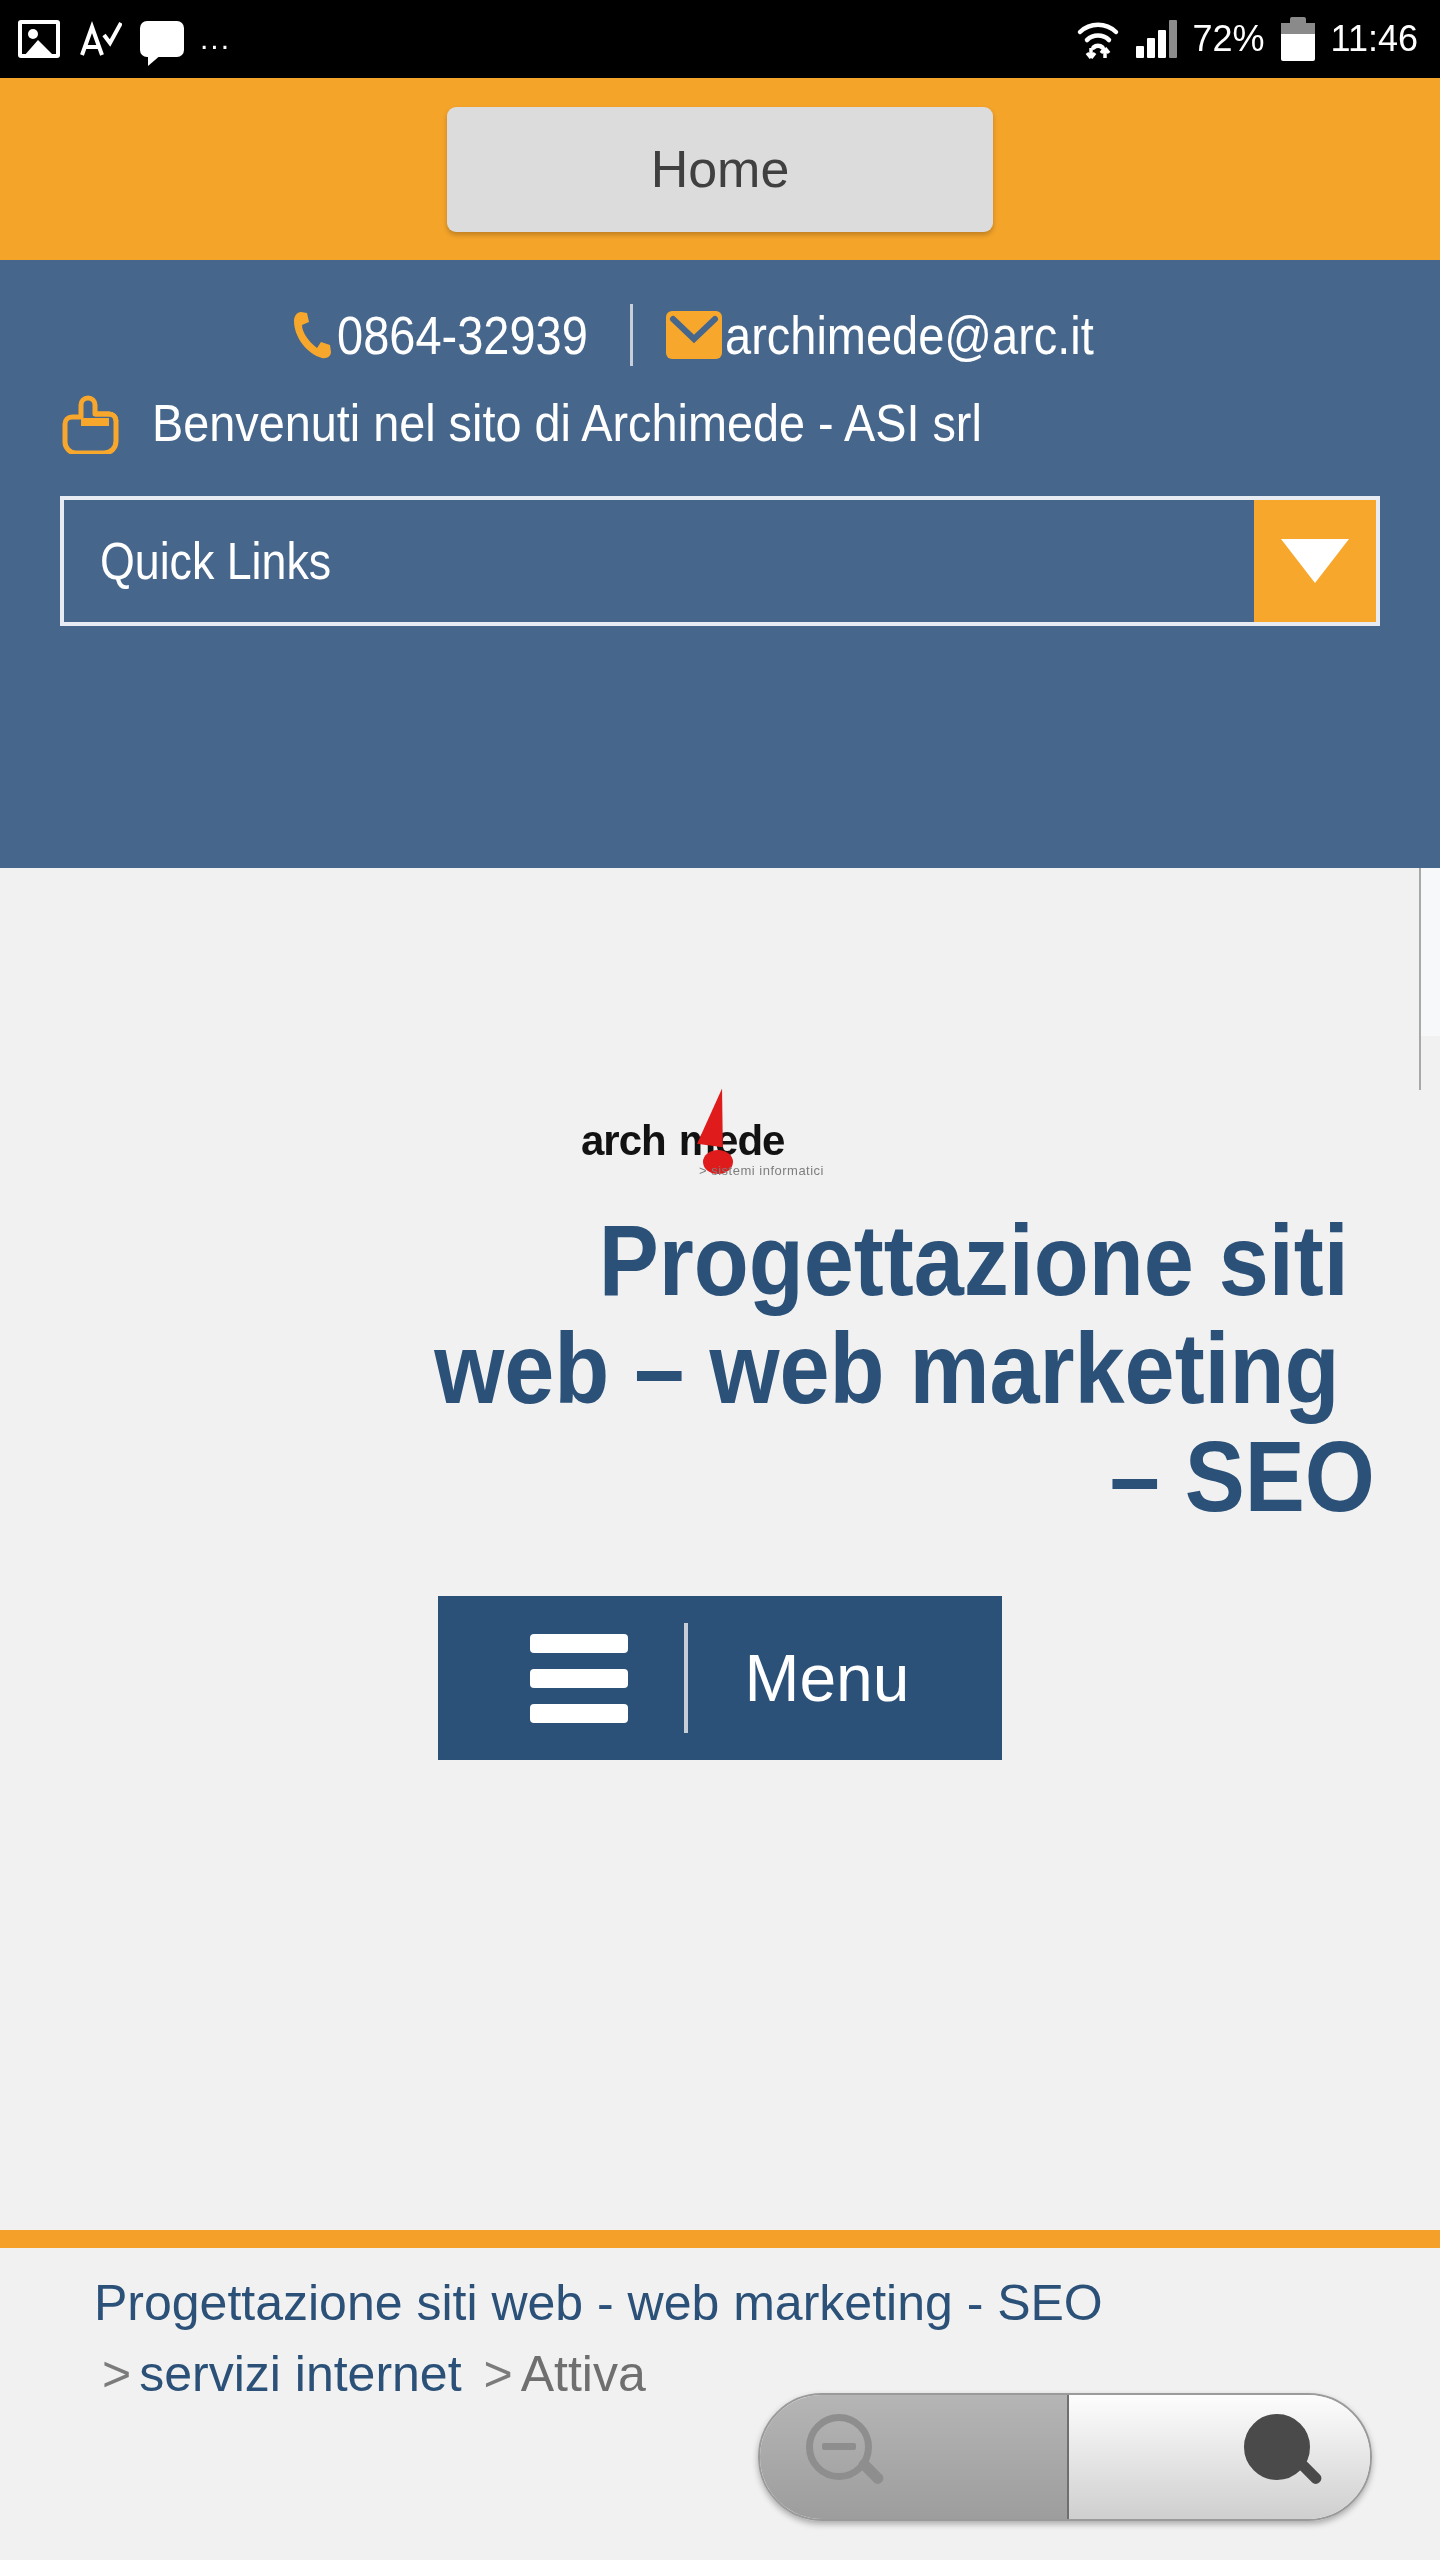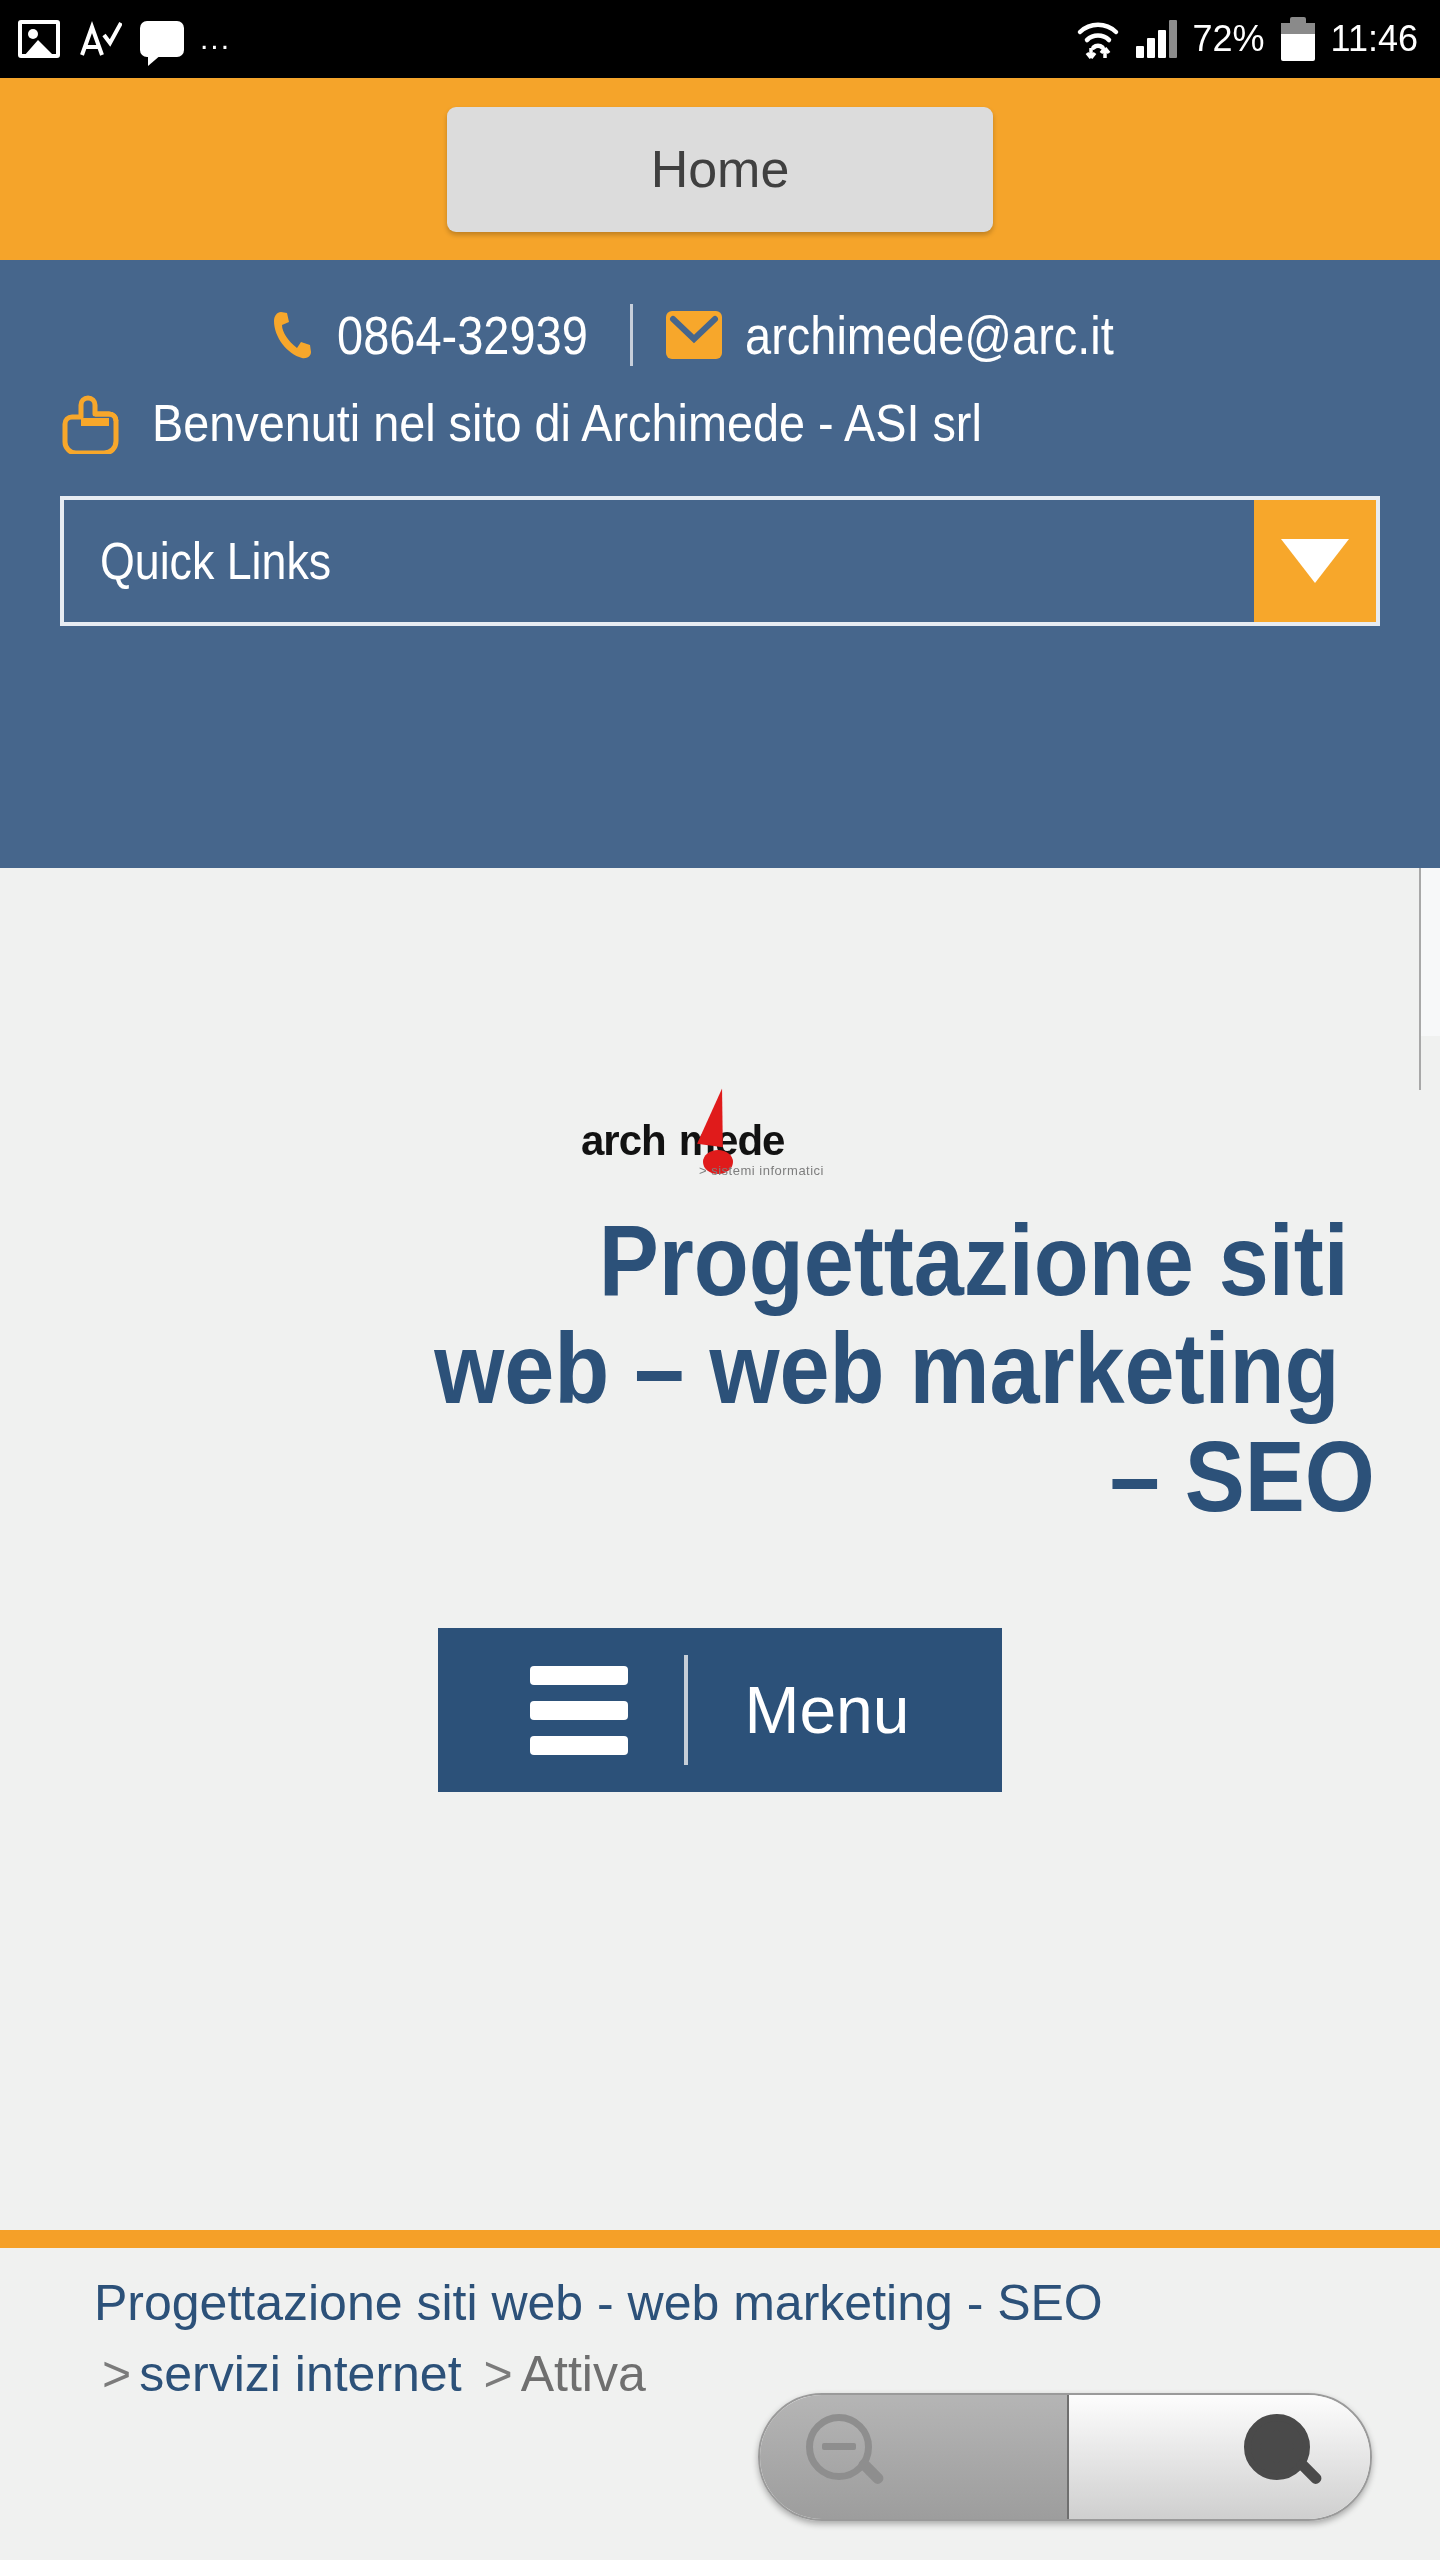--- a/index.html
+++ b/index.html
@@ -84,21 +84,21 @@
 
   
   .bluehead{
     position:absolute; top:260px; left:0; width:1440px; height:608px;
     background:#46668c;
   }
   .contact-row{
     display:flex; align-items:center; justify-content:center;
     margin-top:44px; gap:0;
   }
-  .contact-item{ display:flex; align-items:center; gap:20px; }
+  .contact-item{ display:flex; align-items:center; }
   .contact-text{
     color:#fff; font-size:54px; font-weight:400;
     font-family:"Liberation Sans", sans-serif;
     font-stretch:condensed;
     transform:scaleX(.87); transform-origin:left center;
     white-space:nowrap;
   }
   .contact-sep{
     width:3px; height:62px; background:#c7cfdb; margin:0 30px 0 4px;
   }
@@ -202,21 +202,21 @@
   }
   .search-input::placeholder{ color:#888; }
   .search-btn{
     width:334px; background:#2c5179; border:none; color:#fff;
     font-size:56px; font-family:"Liberation Sans", sans-serif;
     display:flex; align-items:center; justify-content:center; cursor:pointer;
   }
 
   
   .menu-btn{
-    margin:98px auto 0; width:564px; height:164px;
+    margin:66px auto 0; width:564px; height:164px;
     background:#2c5179; border:none; cursor:pointer;
     display:flex; align-items:center; justify-content:center; gap:0;
   }
   .burger{ width:98px; display:flex; flex-direction:column; gap:16px; margin-right:56px;}
   .burger i{ display:block; height:19px; background:#fff; border-radius:4px; }
   .menu-div{ width:4px; height:110px; background:#c6ced8; margin-right:56px; }
   .menu-label{
     color:#fff; font-size:66px; font-family:"Liberation Sans", sans-serif;
     line-height:1;
   }

